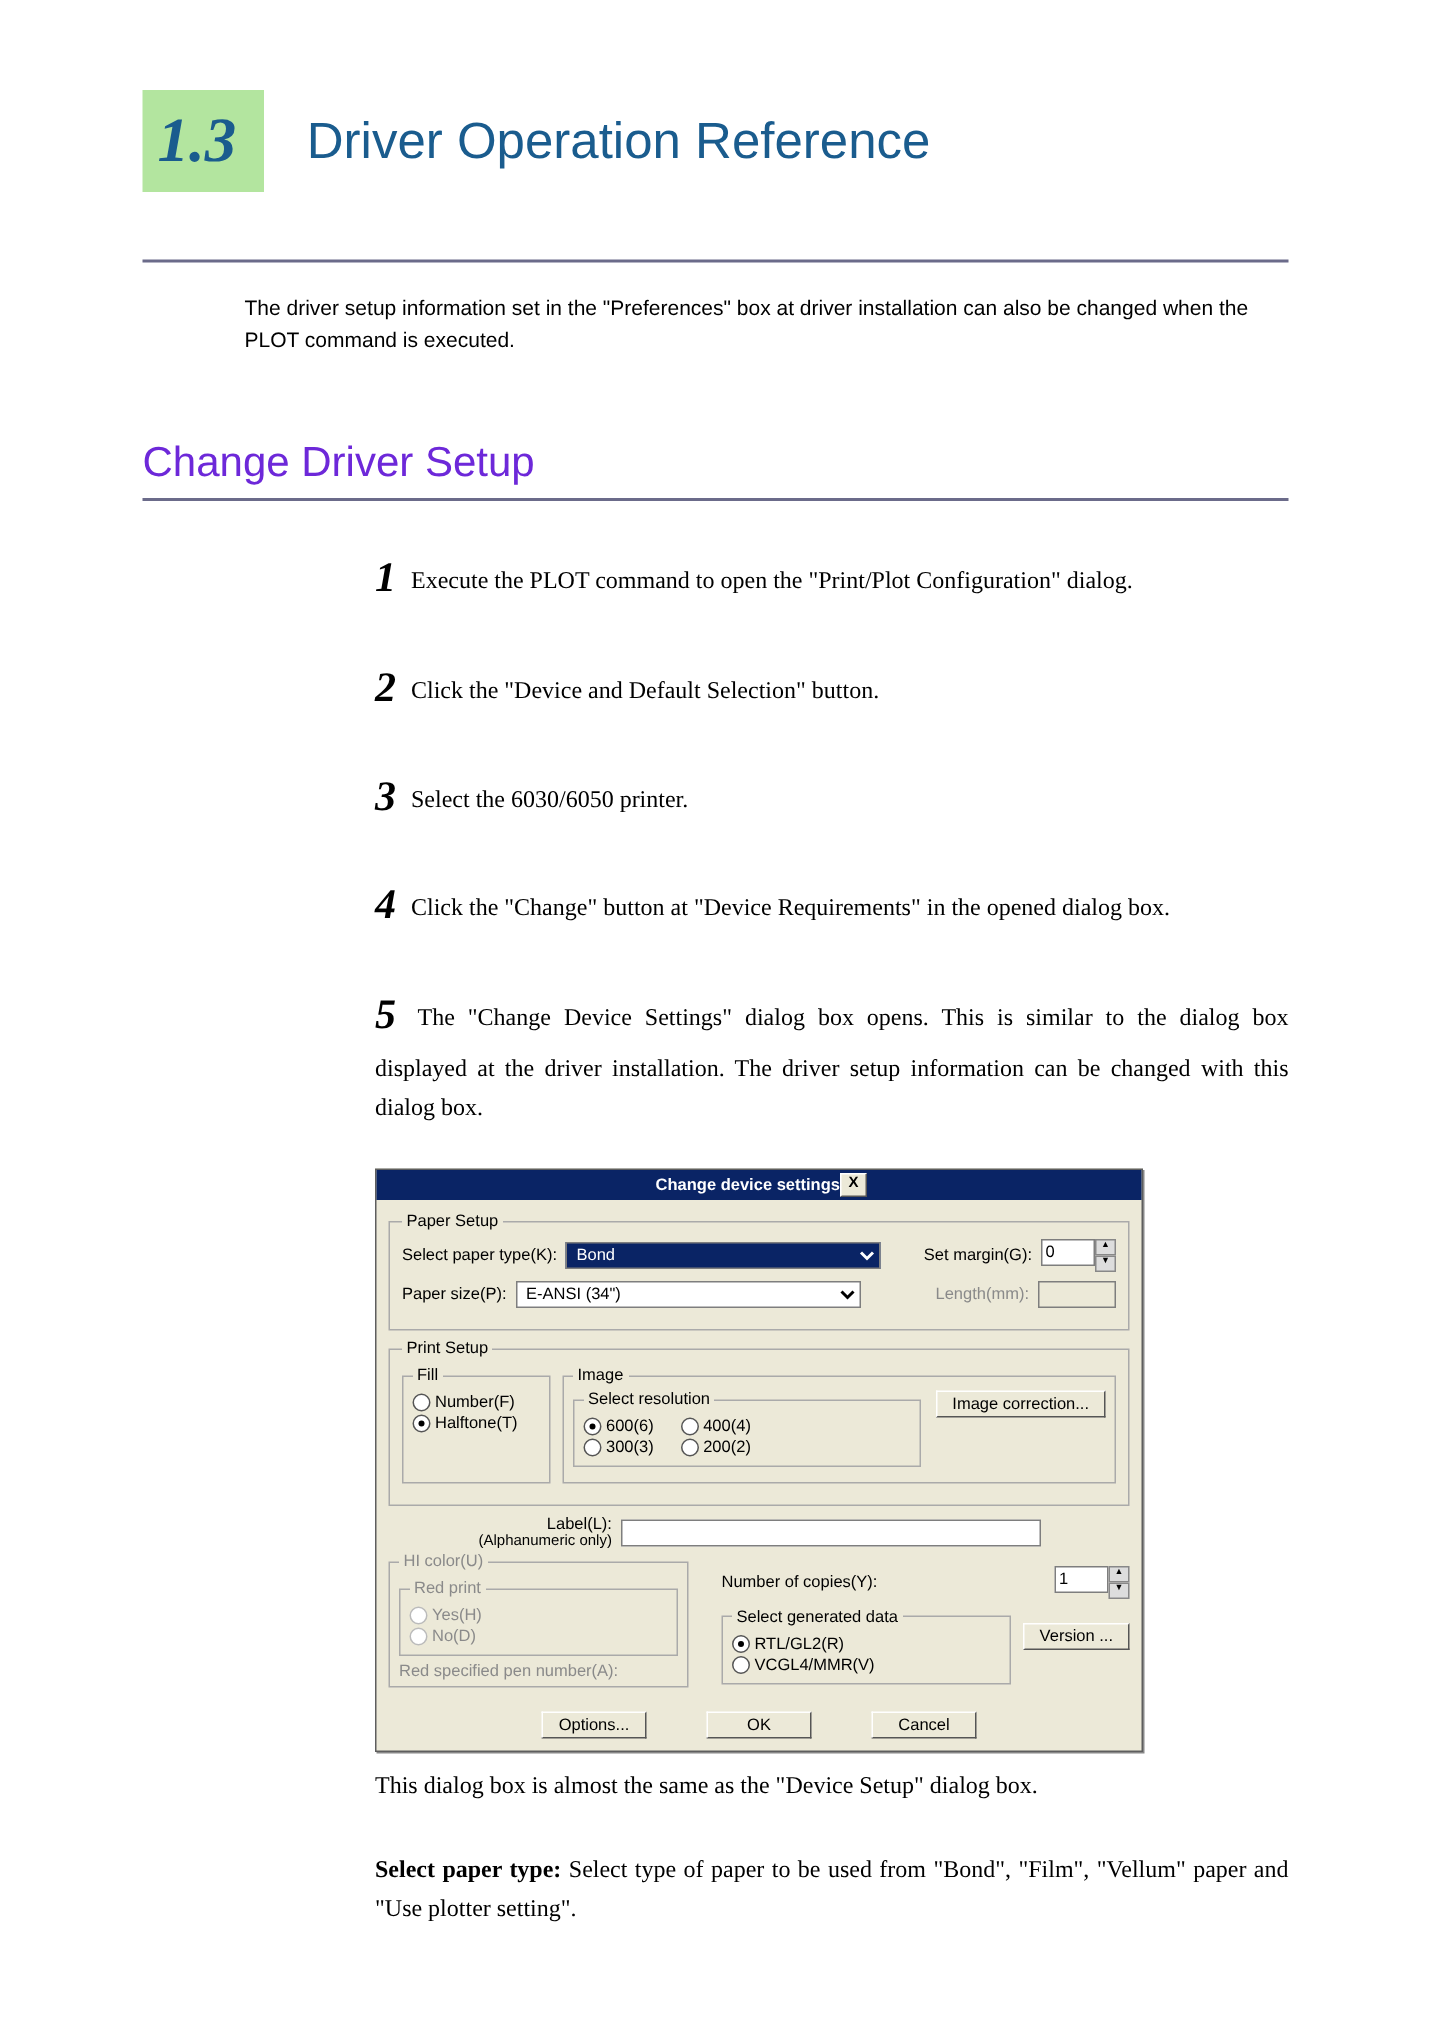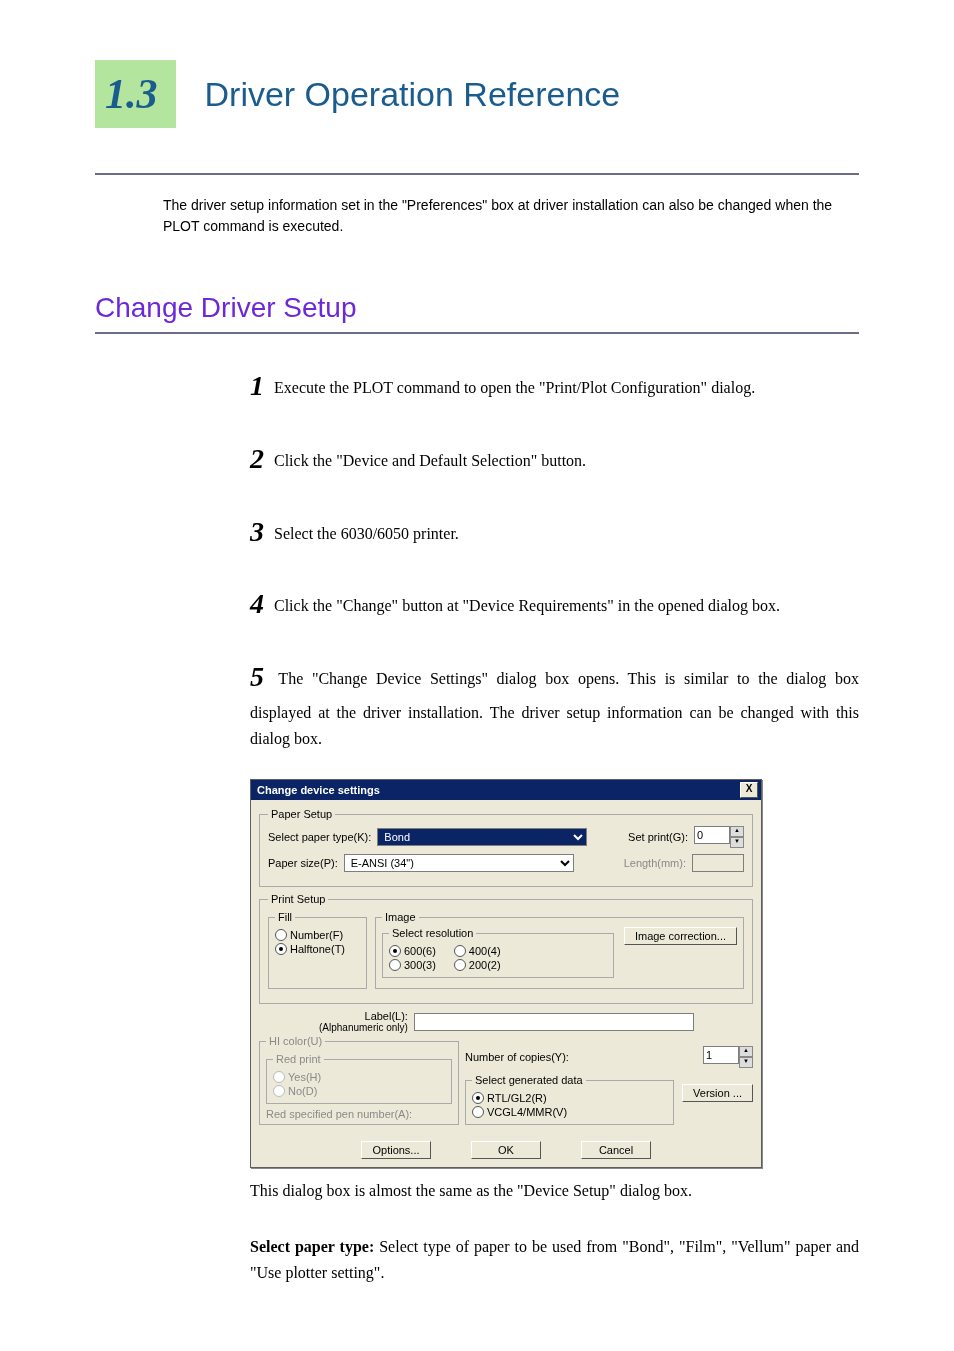--- a/index.html
+++ b/index.html
@@ -87,21 +87,21 @@
     font-size: 11px;
     background: #ece9d8;
     box-shadow: 1px 1px 0 #888;
   }
   .titlebar {
     background: #0a2465;
     color: #fff;
     height: 20px;
     display: flex;
     align-items: center;
-    justify-content: space-between;
+    justify-content: center;
     padding: 0 3px 0 6px;
     font-weight: bold;
   }
   .closebtn {
     width: 16px;
     height: 14px;
     background: #ece9d8;
     border: 1px solid #fff;
     border-right-color: #555;
     border-bottom-color: #555;
@@ -231,22 +231,22 @@
     gap: 40px;
     margin-top: 10px;
   }
   .print-setup-row {
     display: flex;
     gap: 8px;
     align-items: stretch;
   }
   .lower-row {
     display: flex;
-    gap: 6px;
-    align-items: flex-end;
+    gap: 22px;
+    align-items: center;
   }
 </style>
 </head>
 <body>
 
 <div class="page">
 
   <div class="section-header">
     <span class="section-badge">1.3</span>
     <span class="section-title">Driver Operation Reference</span>
@@ -291,21 +291,21 @@
       <div class="dialog-body">
 
         <fieldset>
           <legend>Paper Setup</legend>
           <div class="row">
             <span class="lbl">Select paper type(K):</span>
             <select class="highlight" style="width:210px">
               <option>Bond</option>
             </select>
             <span style="flex:1"></span>
-            <span class="lbl">Set print(G):</span>
+            <span class="lbl">Set margin(G):</span>
             <span class="spin">
               <input type="text" value="0" style="">
               <span class="spin-btns">
                   <span>▲</span>
                   <span>▼</span>
                 </span>
             </span>
           </div>
           <div class="row">
             <span class="lbl">Paper size(P):</span>

